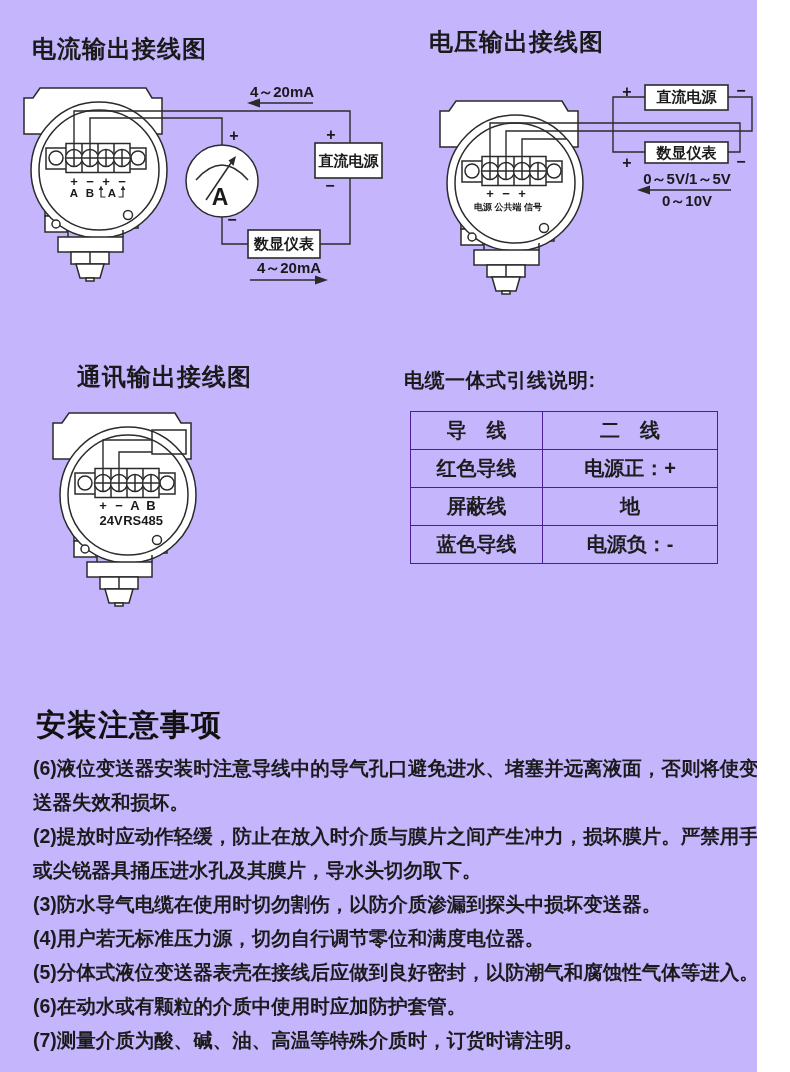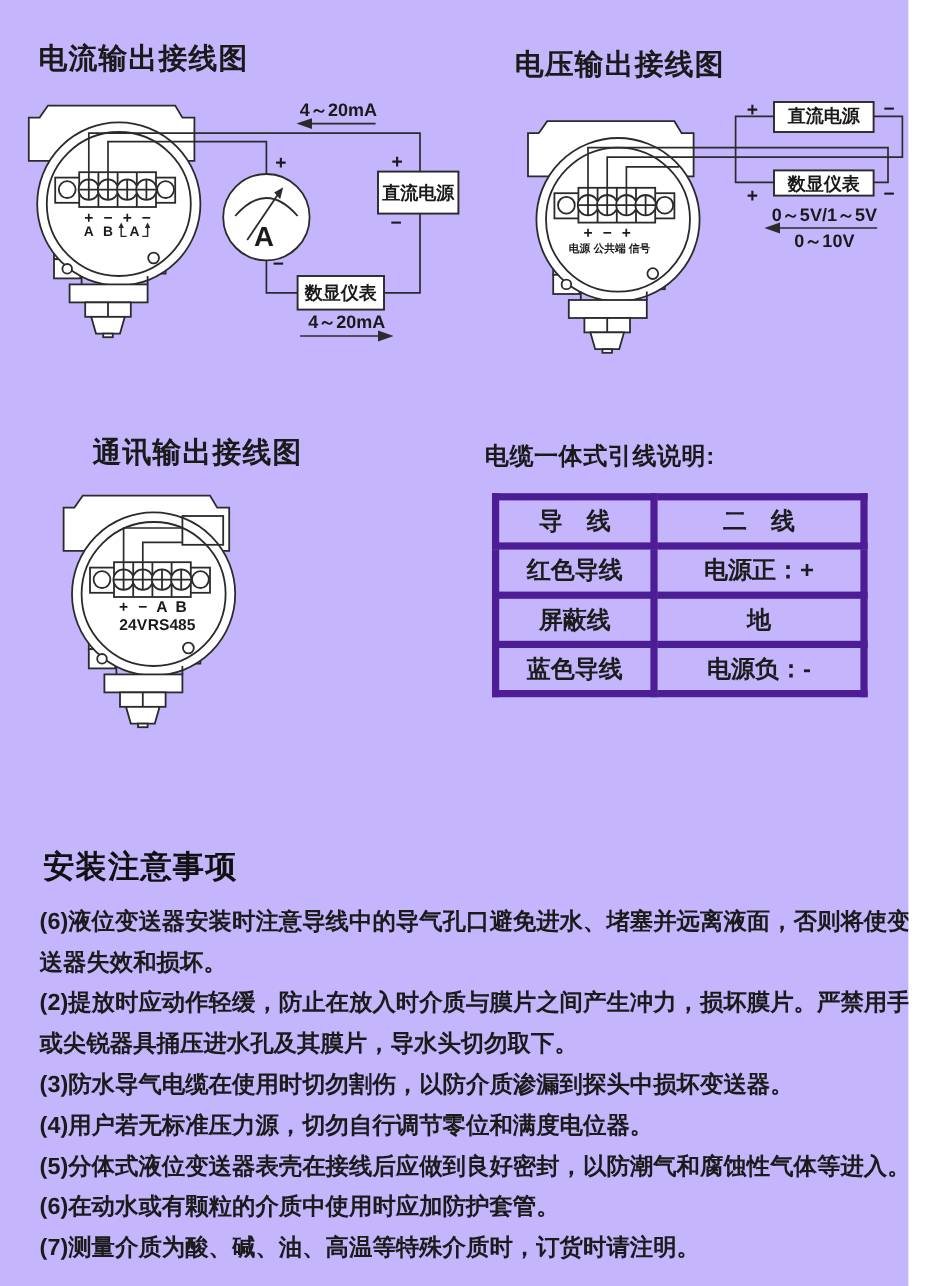--- a/index.html
+++ b/index.html
@@ -33,42 +33,42 @@
   }
   .cable-title {
     position:absolute; left:404px; top:367px;
     font-size:20px; font-weight:600; letter-spacing:0.5px; white-space:nowrap;
   }
   table.cable {
     position:absolute; left:410px; top:411px;
     border-collapse:collapse; table-layout:fixed;
   }
   table.cable td {
-    border:6px solid #4c1d95; height:38px; text-align:center; vertical-align:middle;
+    border:1px solid #4c1d95; height:38px; text-align:center; vertical-align:middle;
     font-size:20px; font-weight:600; color:#1c1c1c; padding:4px 4px; white-space:nowrap;
   }
   table.cable td.c1 { width:132px; }
   table.cable td.c2 { width:175px; }
   .notes-title {
     position:absolute; left:36px; top:705px;
-    font-size:26px; font-weight:700; color:#111; letter-spacing:1px;
+    font-size:30px; font-weight:700; color:#111; letter-spacing:1px;
   }
   .notes-body {
     position:absolute; left:33px; top:751px; width:739px;
     font-size:19.5px; font-weight:600; color:#1b1b1b; line-height:34px;
   }
   .notes-body p { margin:0; }
 </style>
 </head>
 <body>
 
 <div class="page">
 
   <div class="diagram-title" style="left:32px; top:33px;">电流输出接线图</div>
-  <div class="diagram-title" style="left:429px; top:38px;">电压输出接线图</div>
+  <div class="diagram-title" style="left:429px; top:26px;">电压输出接线图</div>
   <div class="diagram-title" style="left:37px; top:361px;margin-left:40px;">通讯输出接线图</div>
   <div class="cable-title">电缆一体式引线说明:</div>
 
   <svg class="art" width="790" height="1072" viewBox="0 0 790 1072">
     <defs>
       <g id="xmtr">
 
         <path class="lnw" d="M24,134 V98 H33 L40,88 H146 L152,98 H162 V134 Z"></path>
 
         <rect class="lnw" x="45" y="201" width="20" height="15"></rect>

